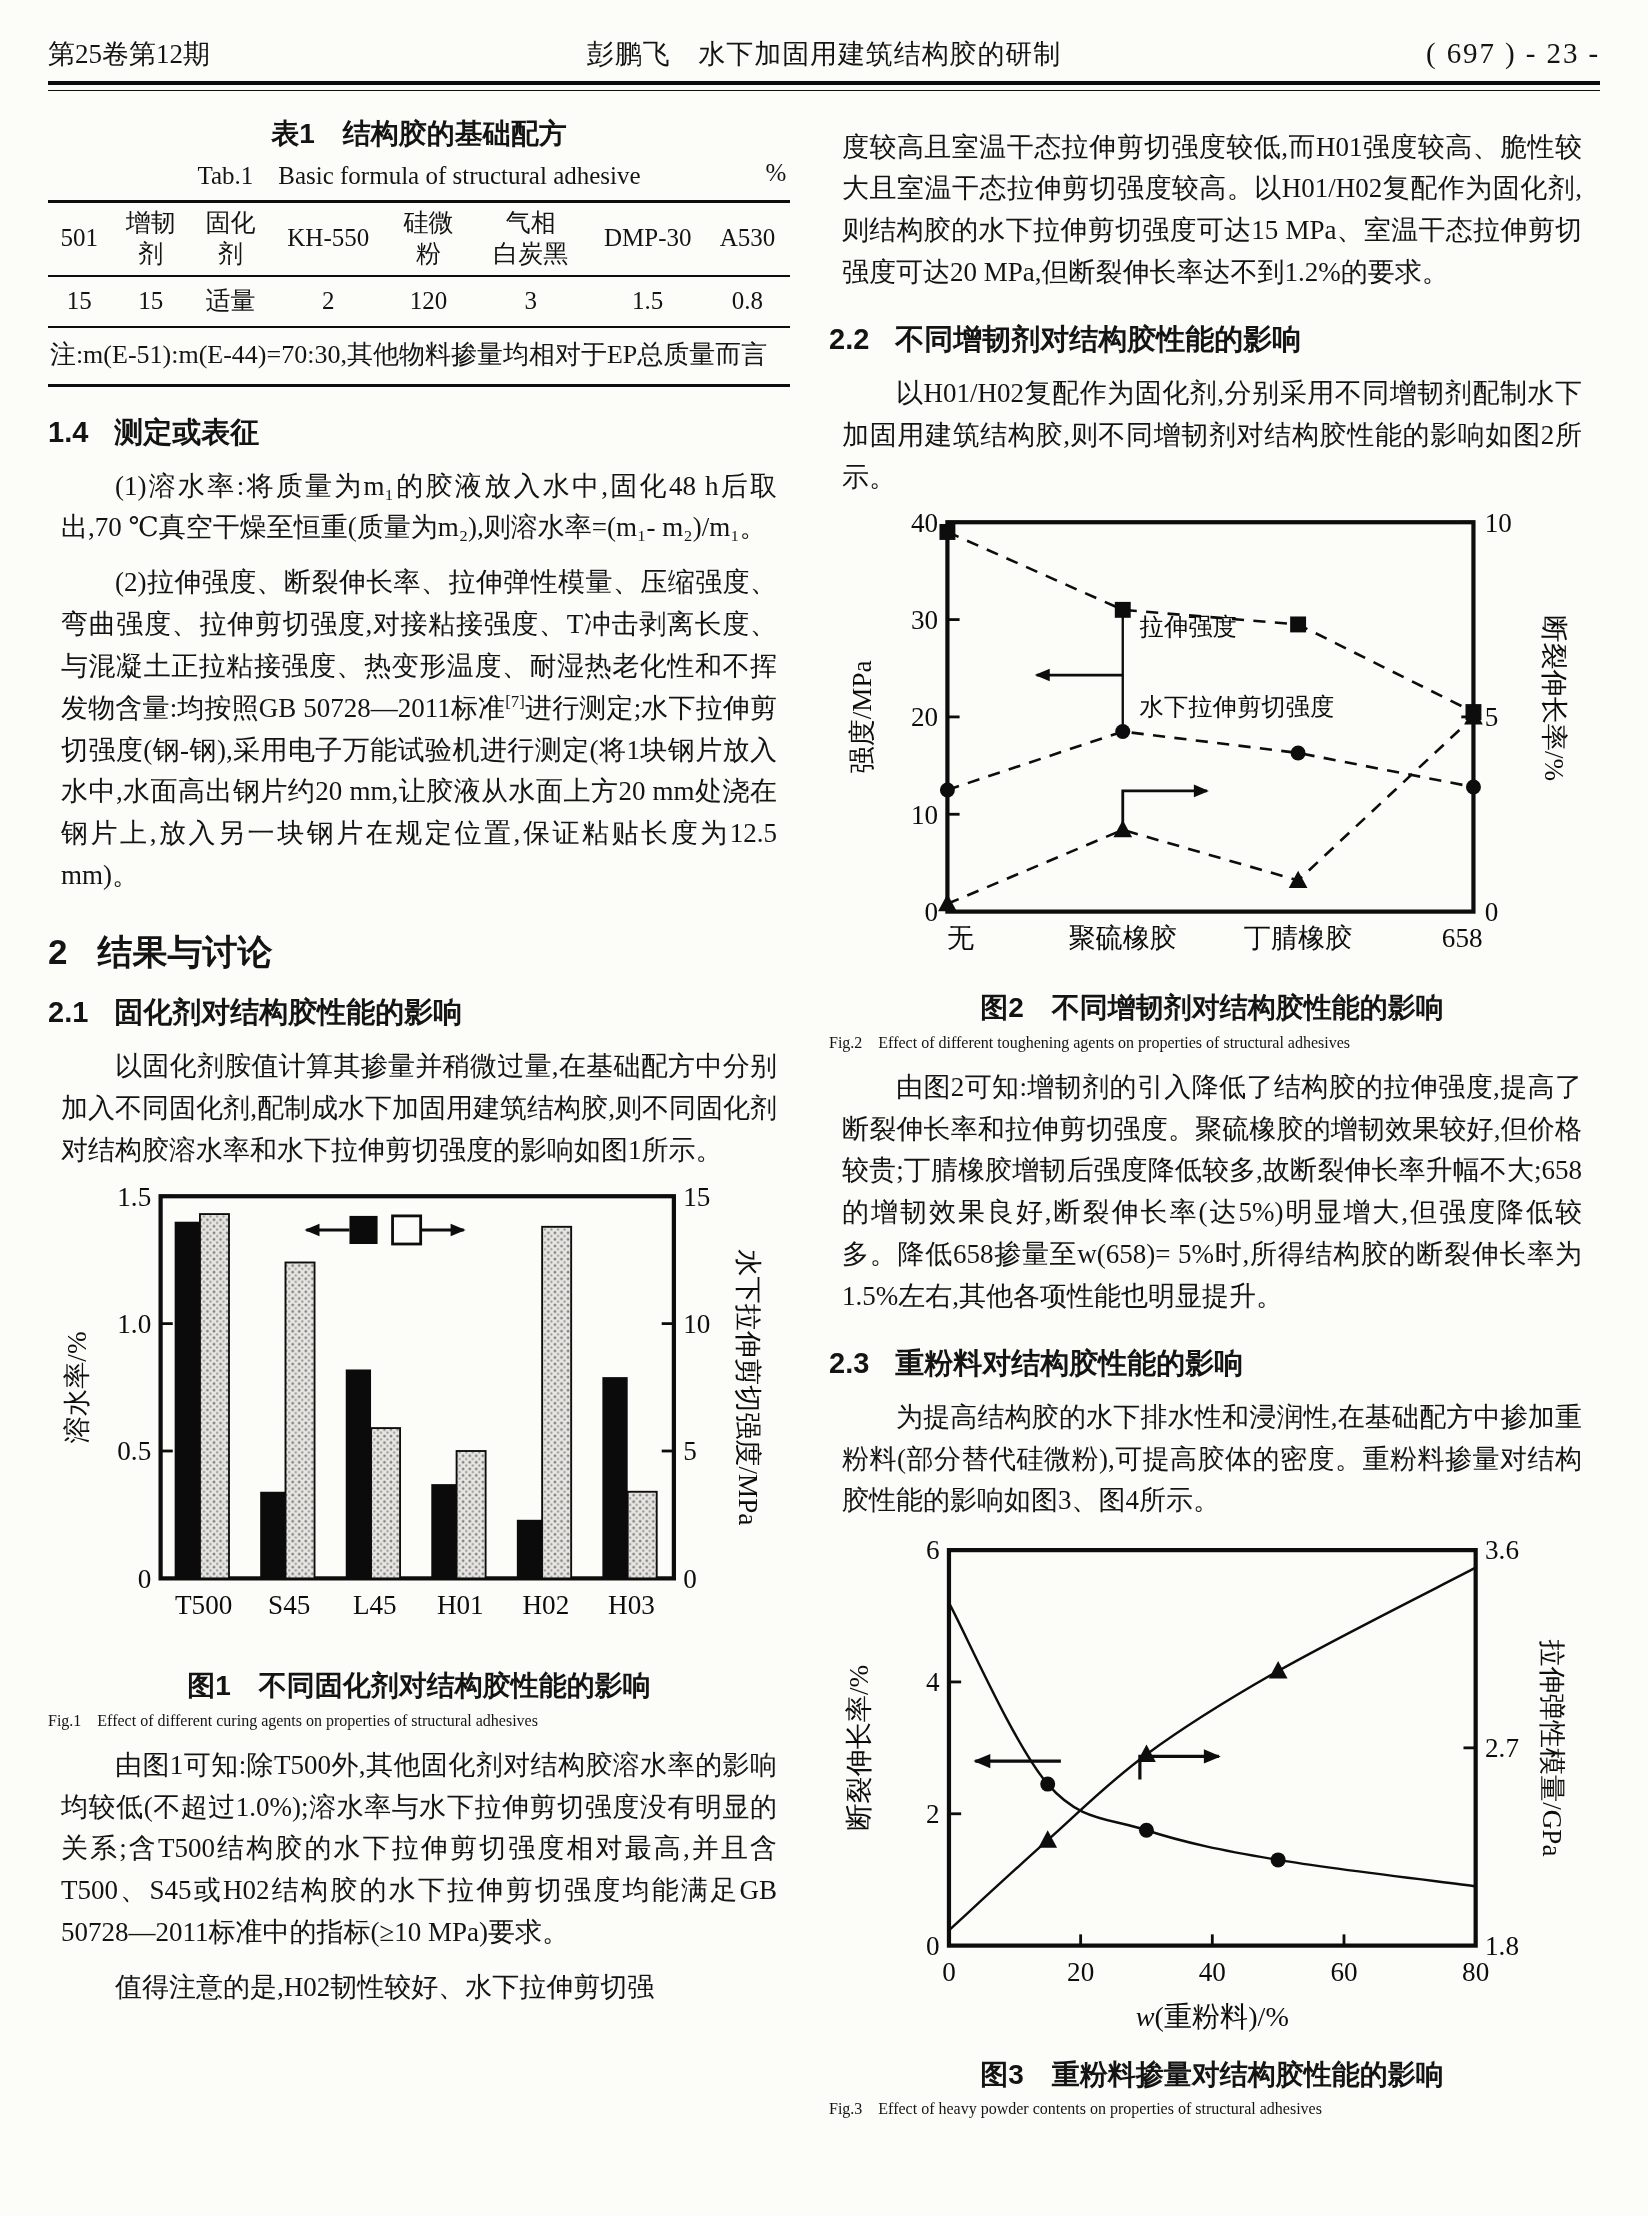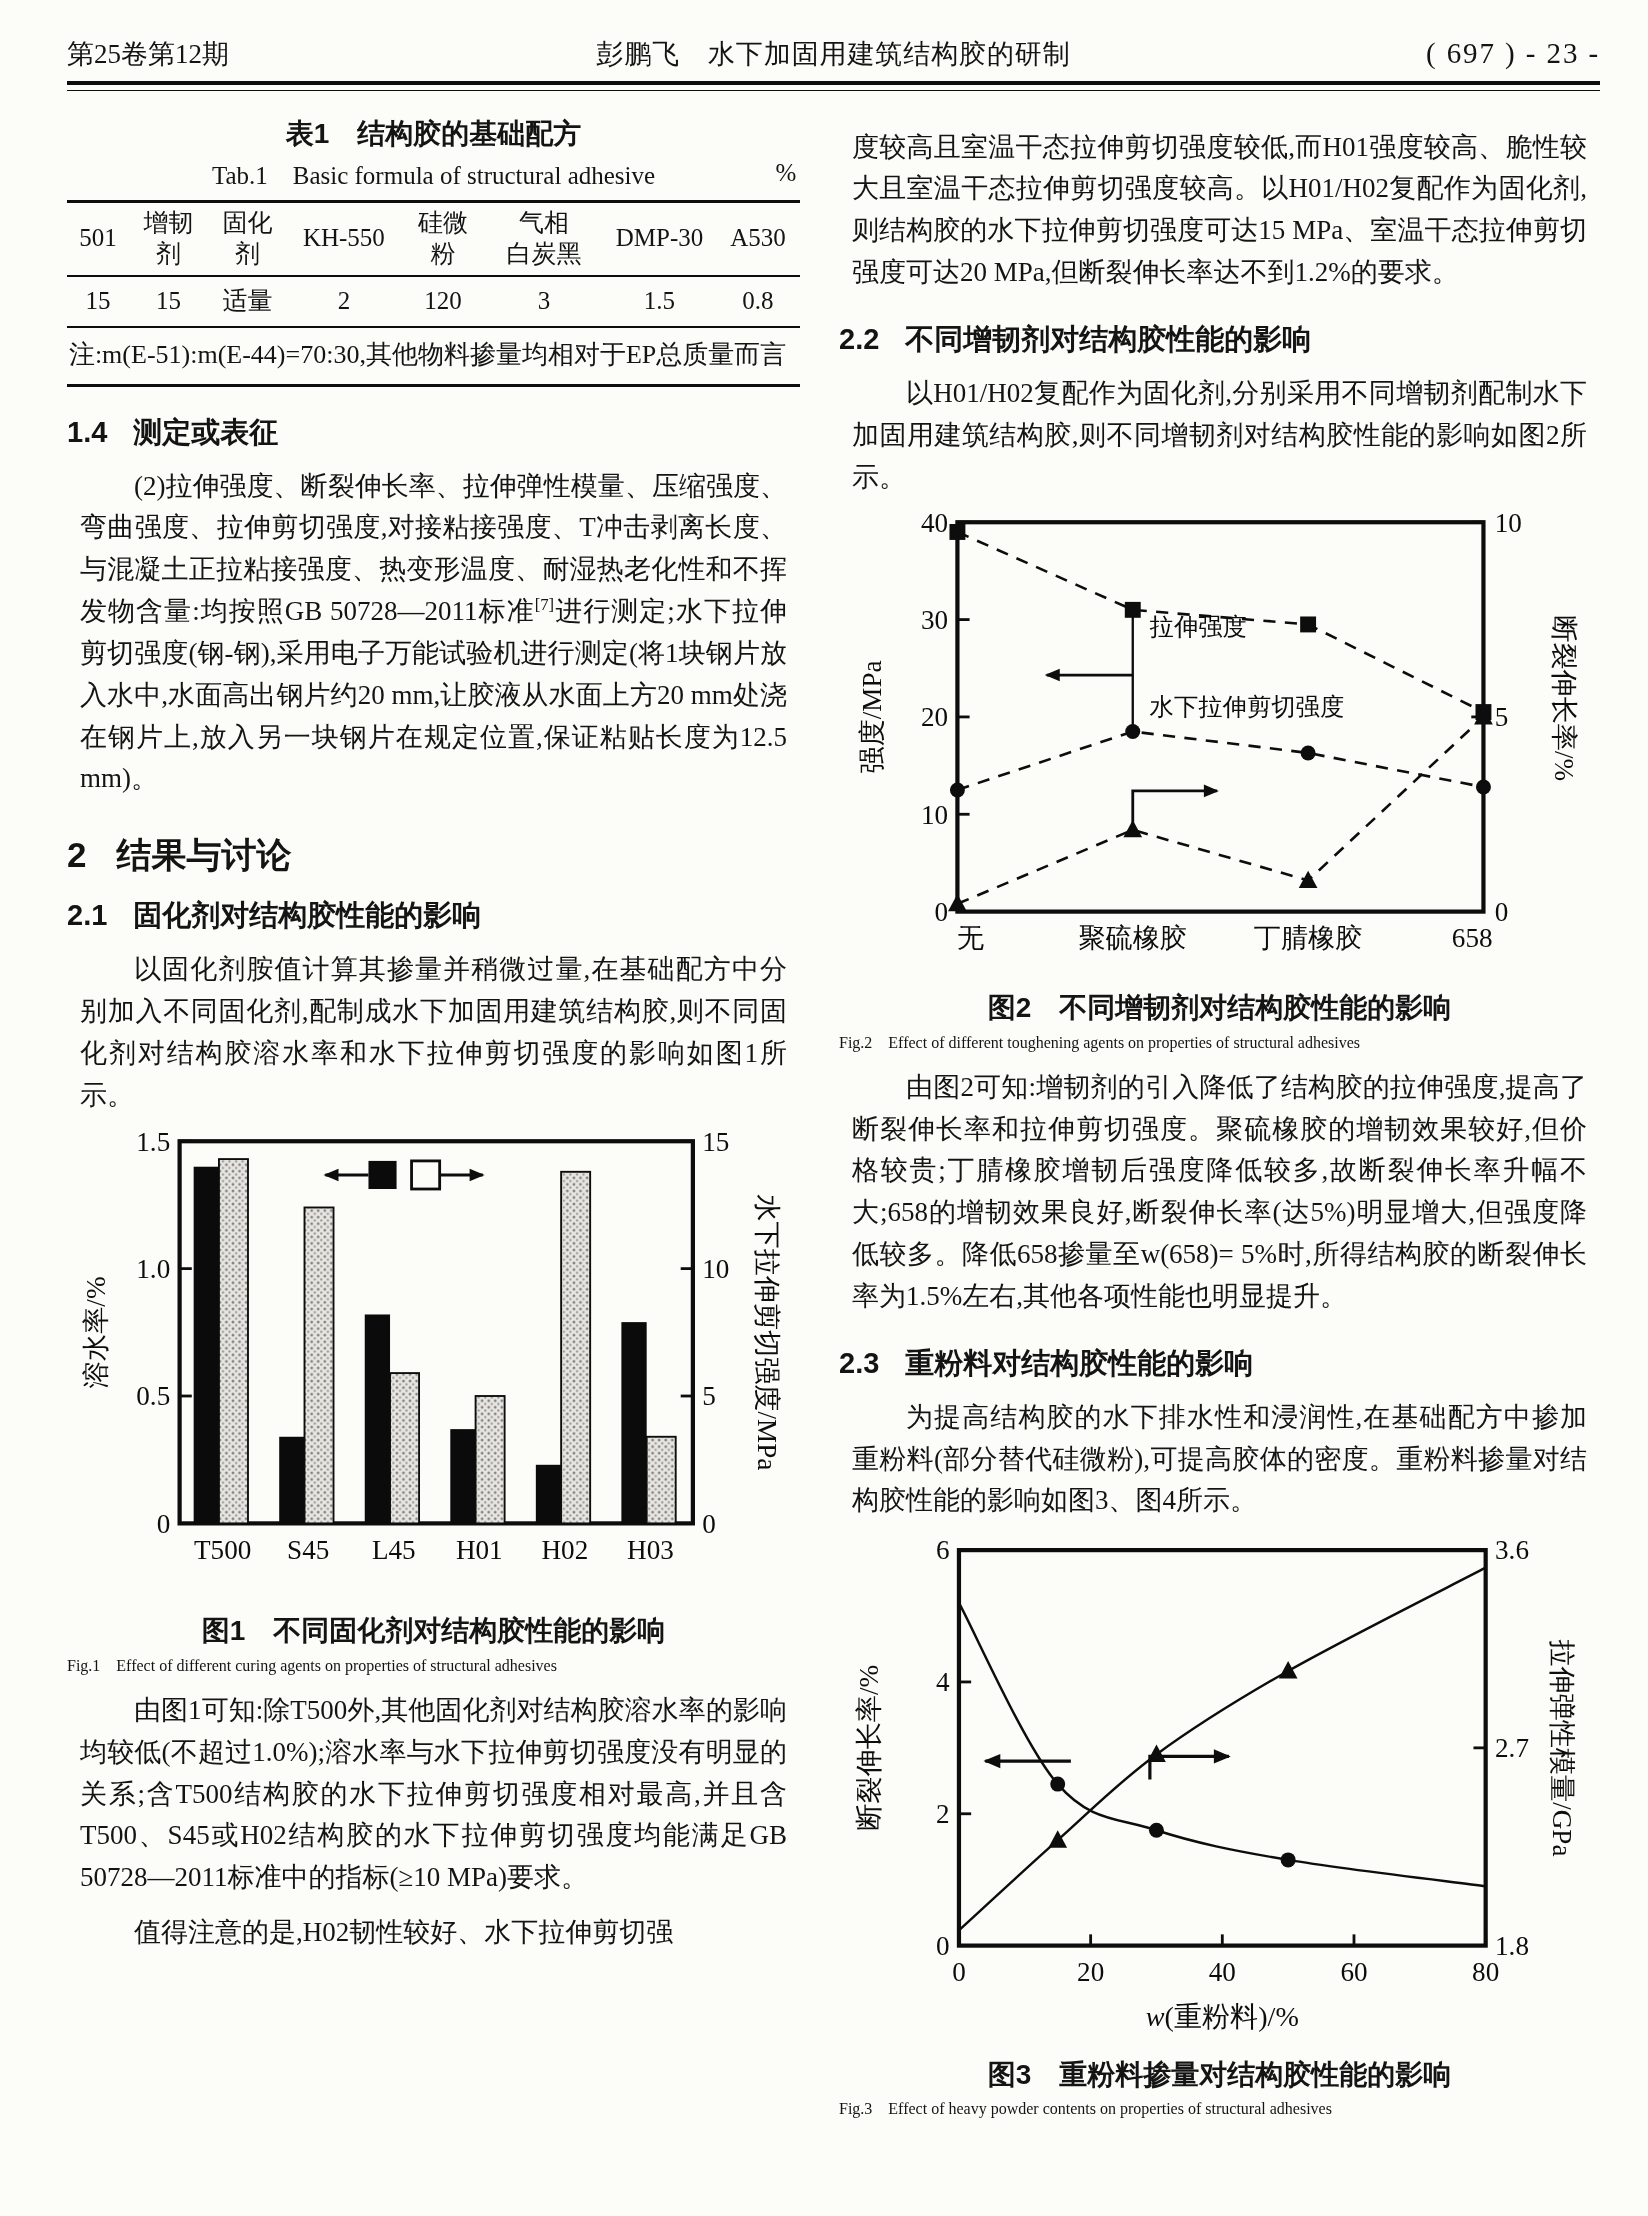--- a/index.html
+++ b/index.html
@@ -1,19 +1,19 @@
 <!DOCTYPE html>
 <html lang="zh" style="font-size:15px"><head>
 <meta charset="utf-8">
 <style>
   html,body{margin:0;padding:0;background:#9a9a98;}
   .page{
     width:1649px;height:2217px;box-sizing:border-box;position:relative;
     margin:0 auto;background:#fcfcf9;color:#141414;overflow:hidden;
-    padding:36px 49px 19px 67px;
+    padding:36px 49px 19px 48px;
     font-family:"Liberation Serif","DejaVu Serif",serif;
   }
   
   .pg-header{display:flex;align-items:baseline;font-size:27px;}
   .pg-header .hl{width:394px;text-align:left;}
   .pg-header .hc{flex:1;text-align:center;letter-spacing:0.9px;}
   .pg-header .hr{width:394px;text-align:right;letter-spacing:1.9px;font-size:29px;}
   .rule-double{margin-top:9.4px;height:4.7px;border-top:4.7px solid #0d0d0d;border-bottom:1.9px solid #0d0d0d;}
   
   .columns{display:flex;gap:39px;margin-top:22.5px;}
@@ -101,20 +101,21 @@
           <tr>
             <td class="note" colspan="8">注:m(E-51):m(E-44)=70:30,其他物料掺量均相对于EP总质量而言</td>
           </tr>
         </tbody>
       </table>
 
       <div class="h-sub">
         <span class="num">1.4</span><span>测定或表征</span>
       </div>
 
+      <p class="para">(1)溶水率:将质量为m₁的胶液放入水中,固化48 h后取出,70 ℃真空干燥至恒重(质量为m₂),则溶水率=(m₁- m₂)/m₁。</p>
       <p class="para"><span>(2)拉伸强度、断裂伸长率、拉伸弹性模量、压缩强度、弯曲强度、拉伸剪切强度,对接粘接强度、T冲击剥离长度、与混凝土正拉粘接强度、热变形温度、耐湿热老化性和不挥发物含量:均按照GB 50728—2011标准</span><sup class="ref">[7]</sup><span>进行测定;水下拉伸剪切强度(钢-钢),采用电子万能试验机进行测定(将1块钢片放入水中,水面高出钢片约20 mm,让胶液从水面上方20 mm处浇在钢片上,放入另一块钢片在规定位置,保证粘贴长度为12.5 mm)。</span></p>
 
       <div class="h-main">
         <span class="num">2</span><span>结果与讨论</span>
       </div>
 
       <div class="h-sub" style="margin-top:17px;">
         <span class="num">2.1</span><span>固化剂对结构胶性能的影响</span>
       </div>
 

